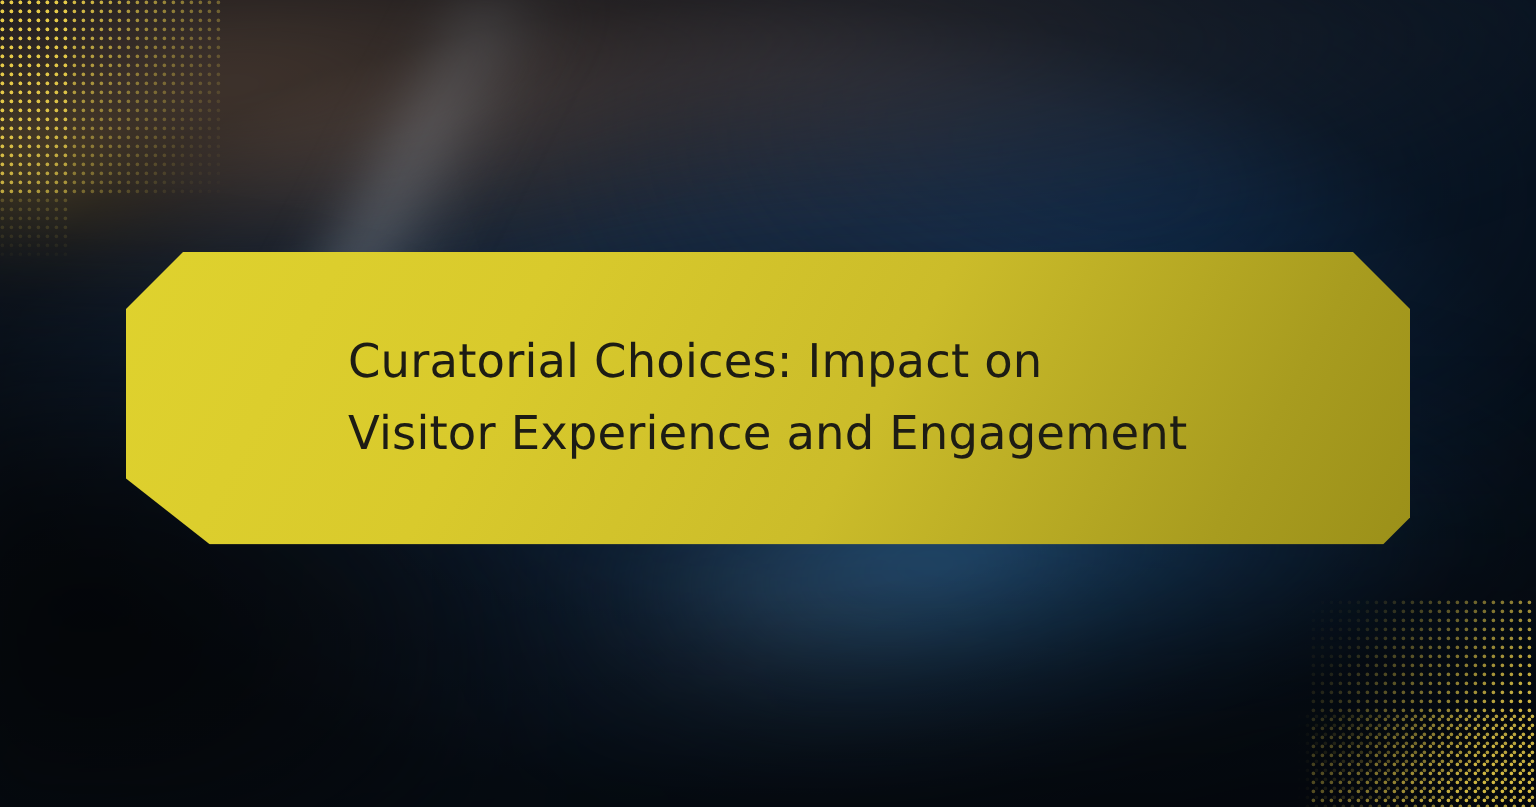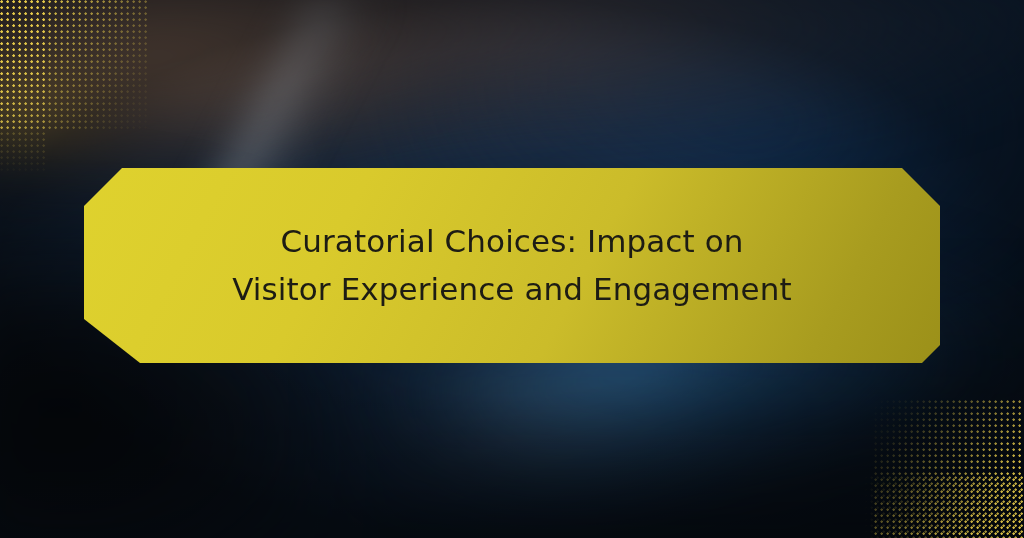--- a/index.html
+++ b/index.html
@@ -215,21 +215,21 @@
       100% 38px, 100% calc(100% - 18px),
       calc(100% - 18px) 100%, 56px 100%,
       0 calc(100% - 44px), 0 38px);
     display: flex;
     align-items: center;
     justify-content: center;
   }
   .banner-title {
     margin: 0;
     padding: 0 70px;
-    text-align: center;
+    text-align: left;
     color: #1d1c14;
     font-size: 31px;
     font-weight: 400;
     line-height: 1.52;
     letter-spacing: 0.1px;
     max-width: 560px;
   }
 </style>
 </head>
 <body>

